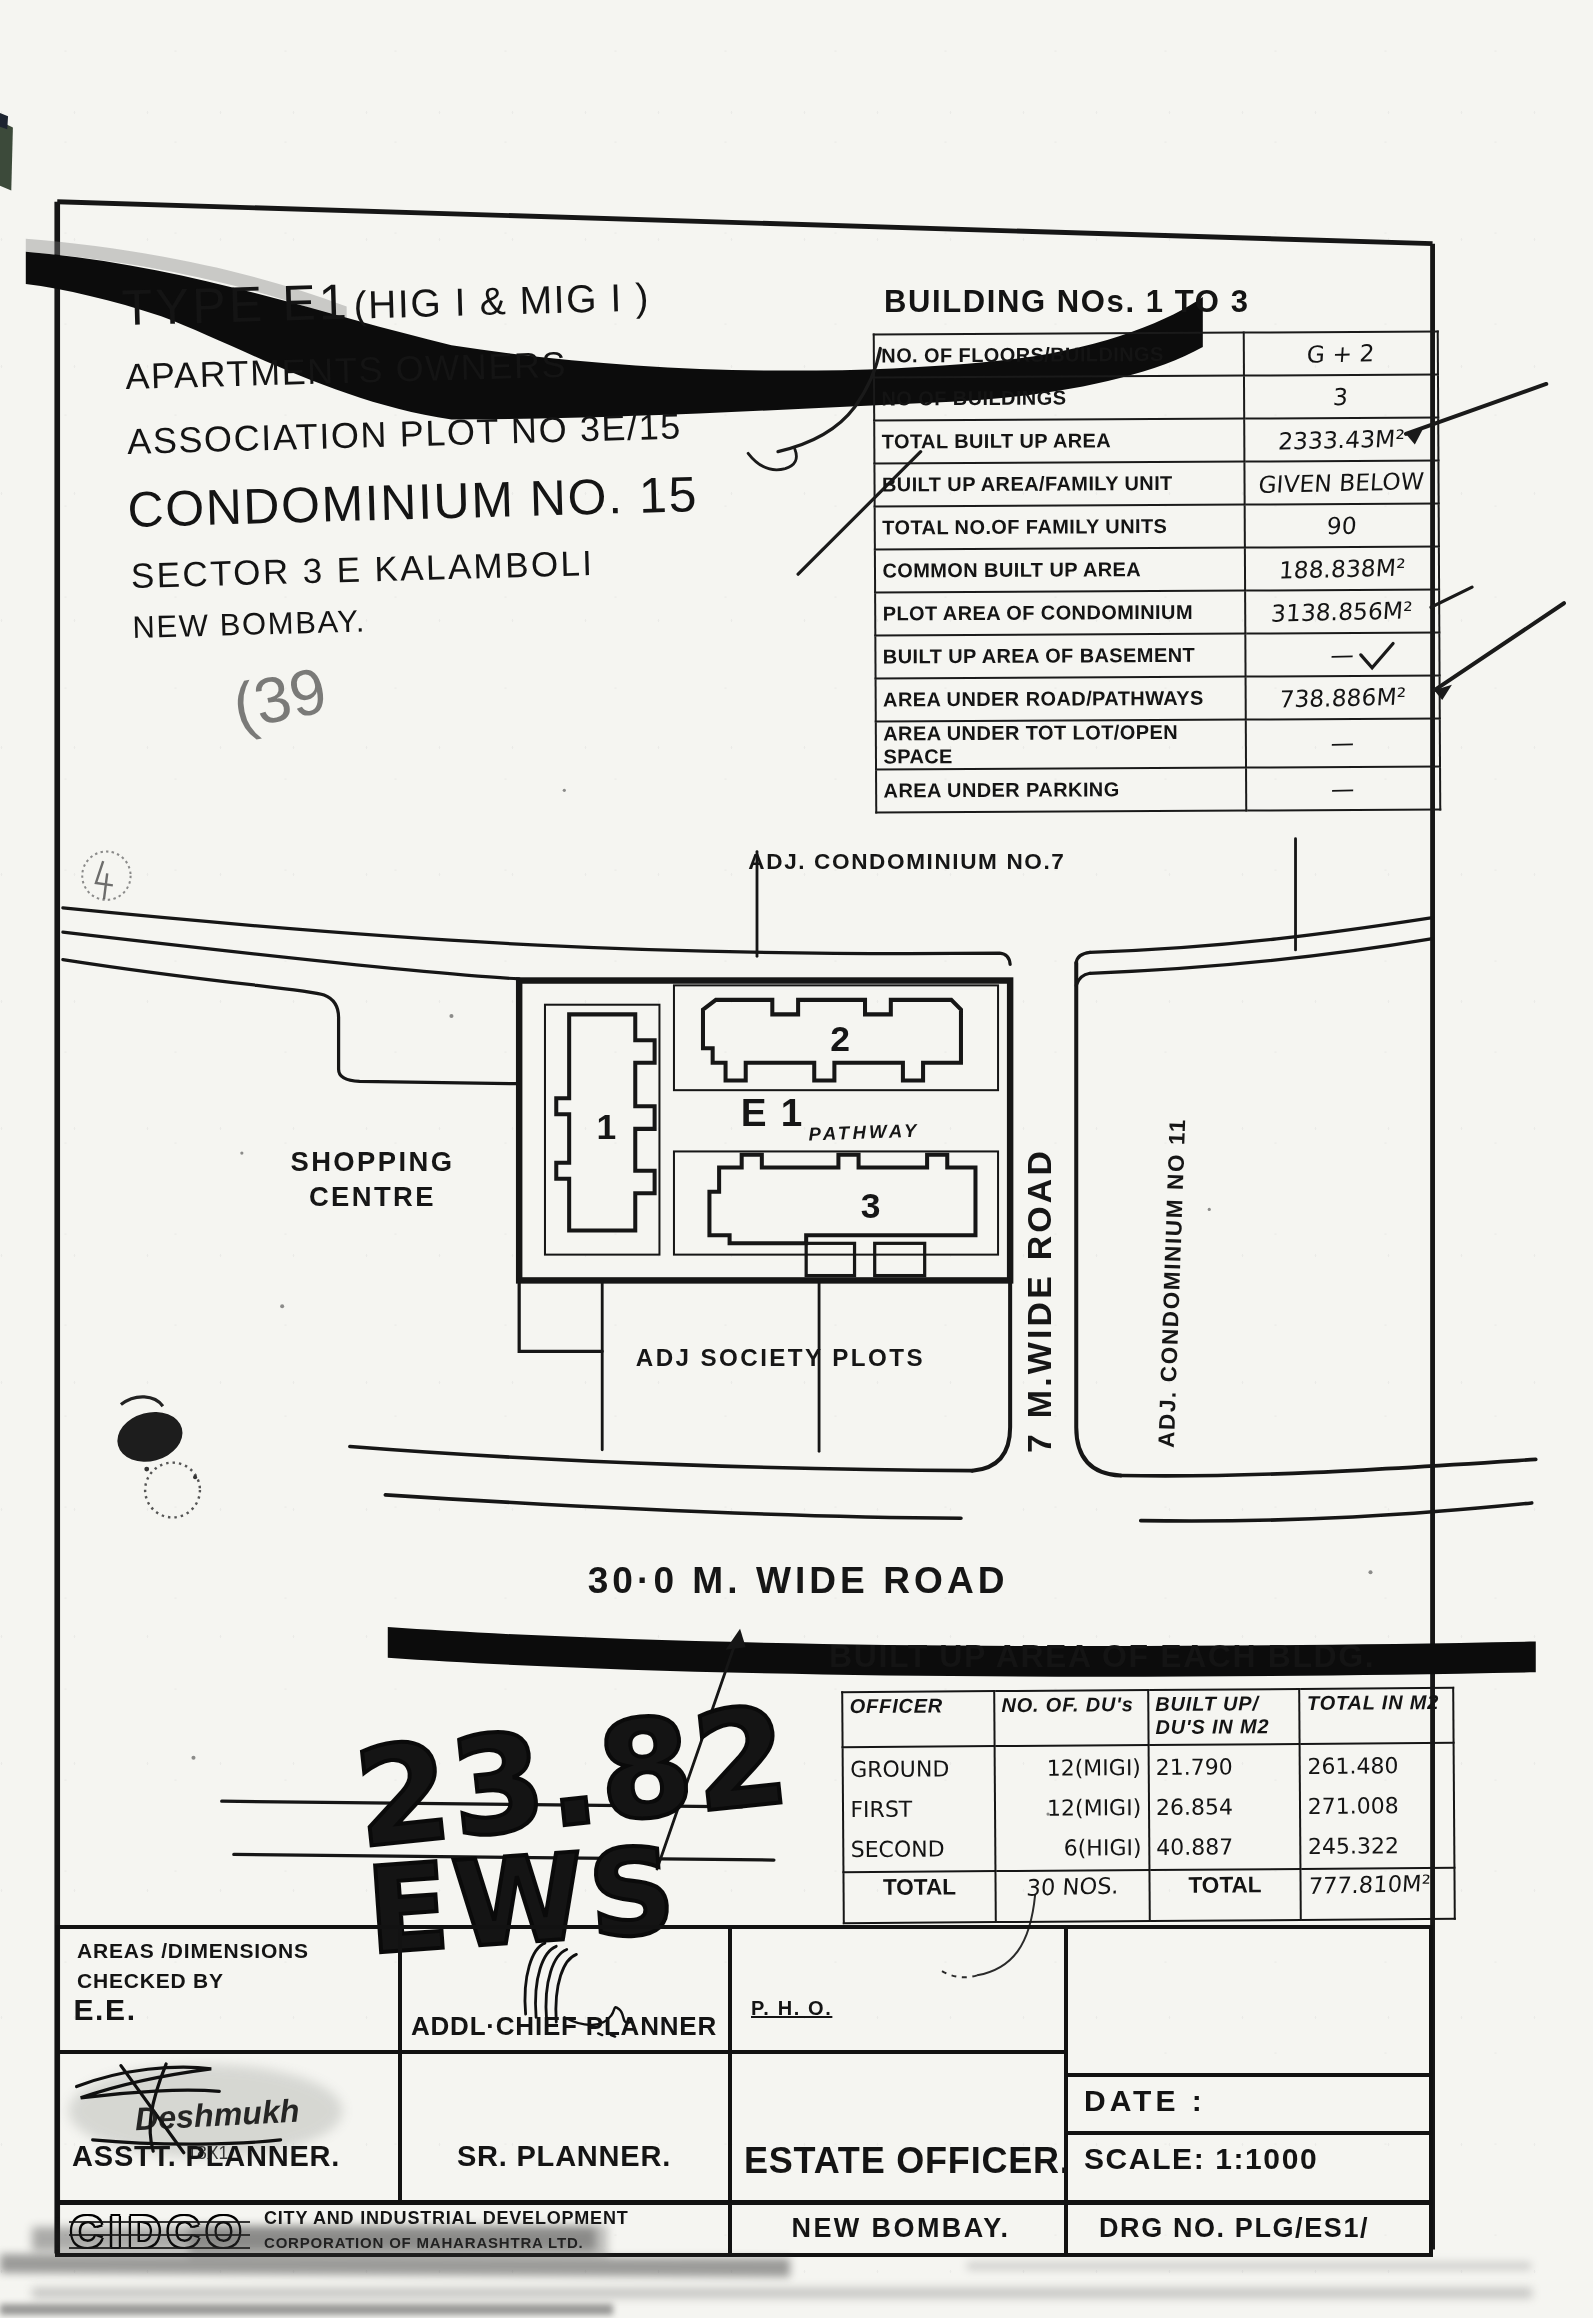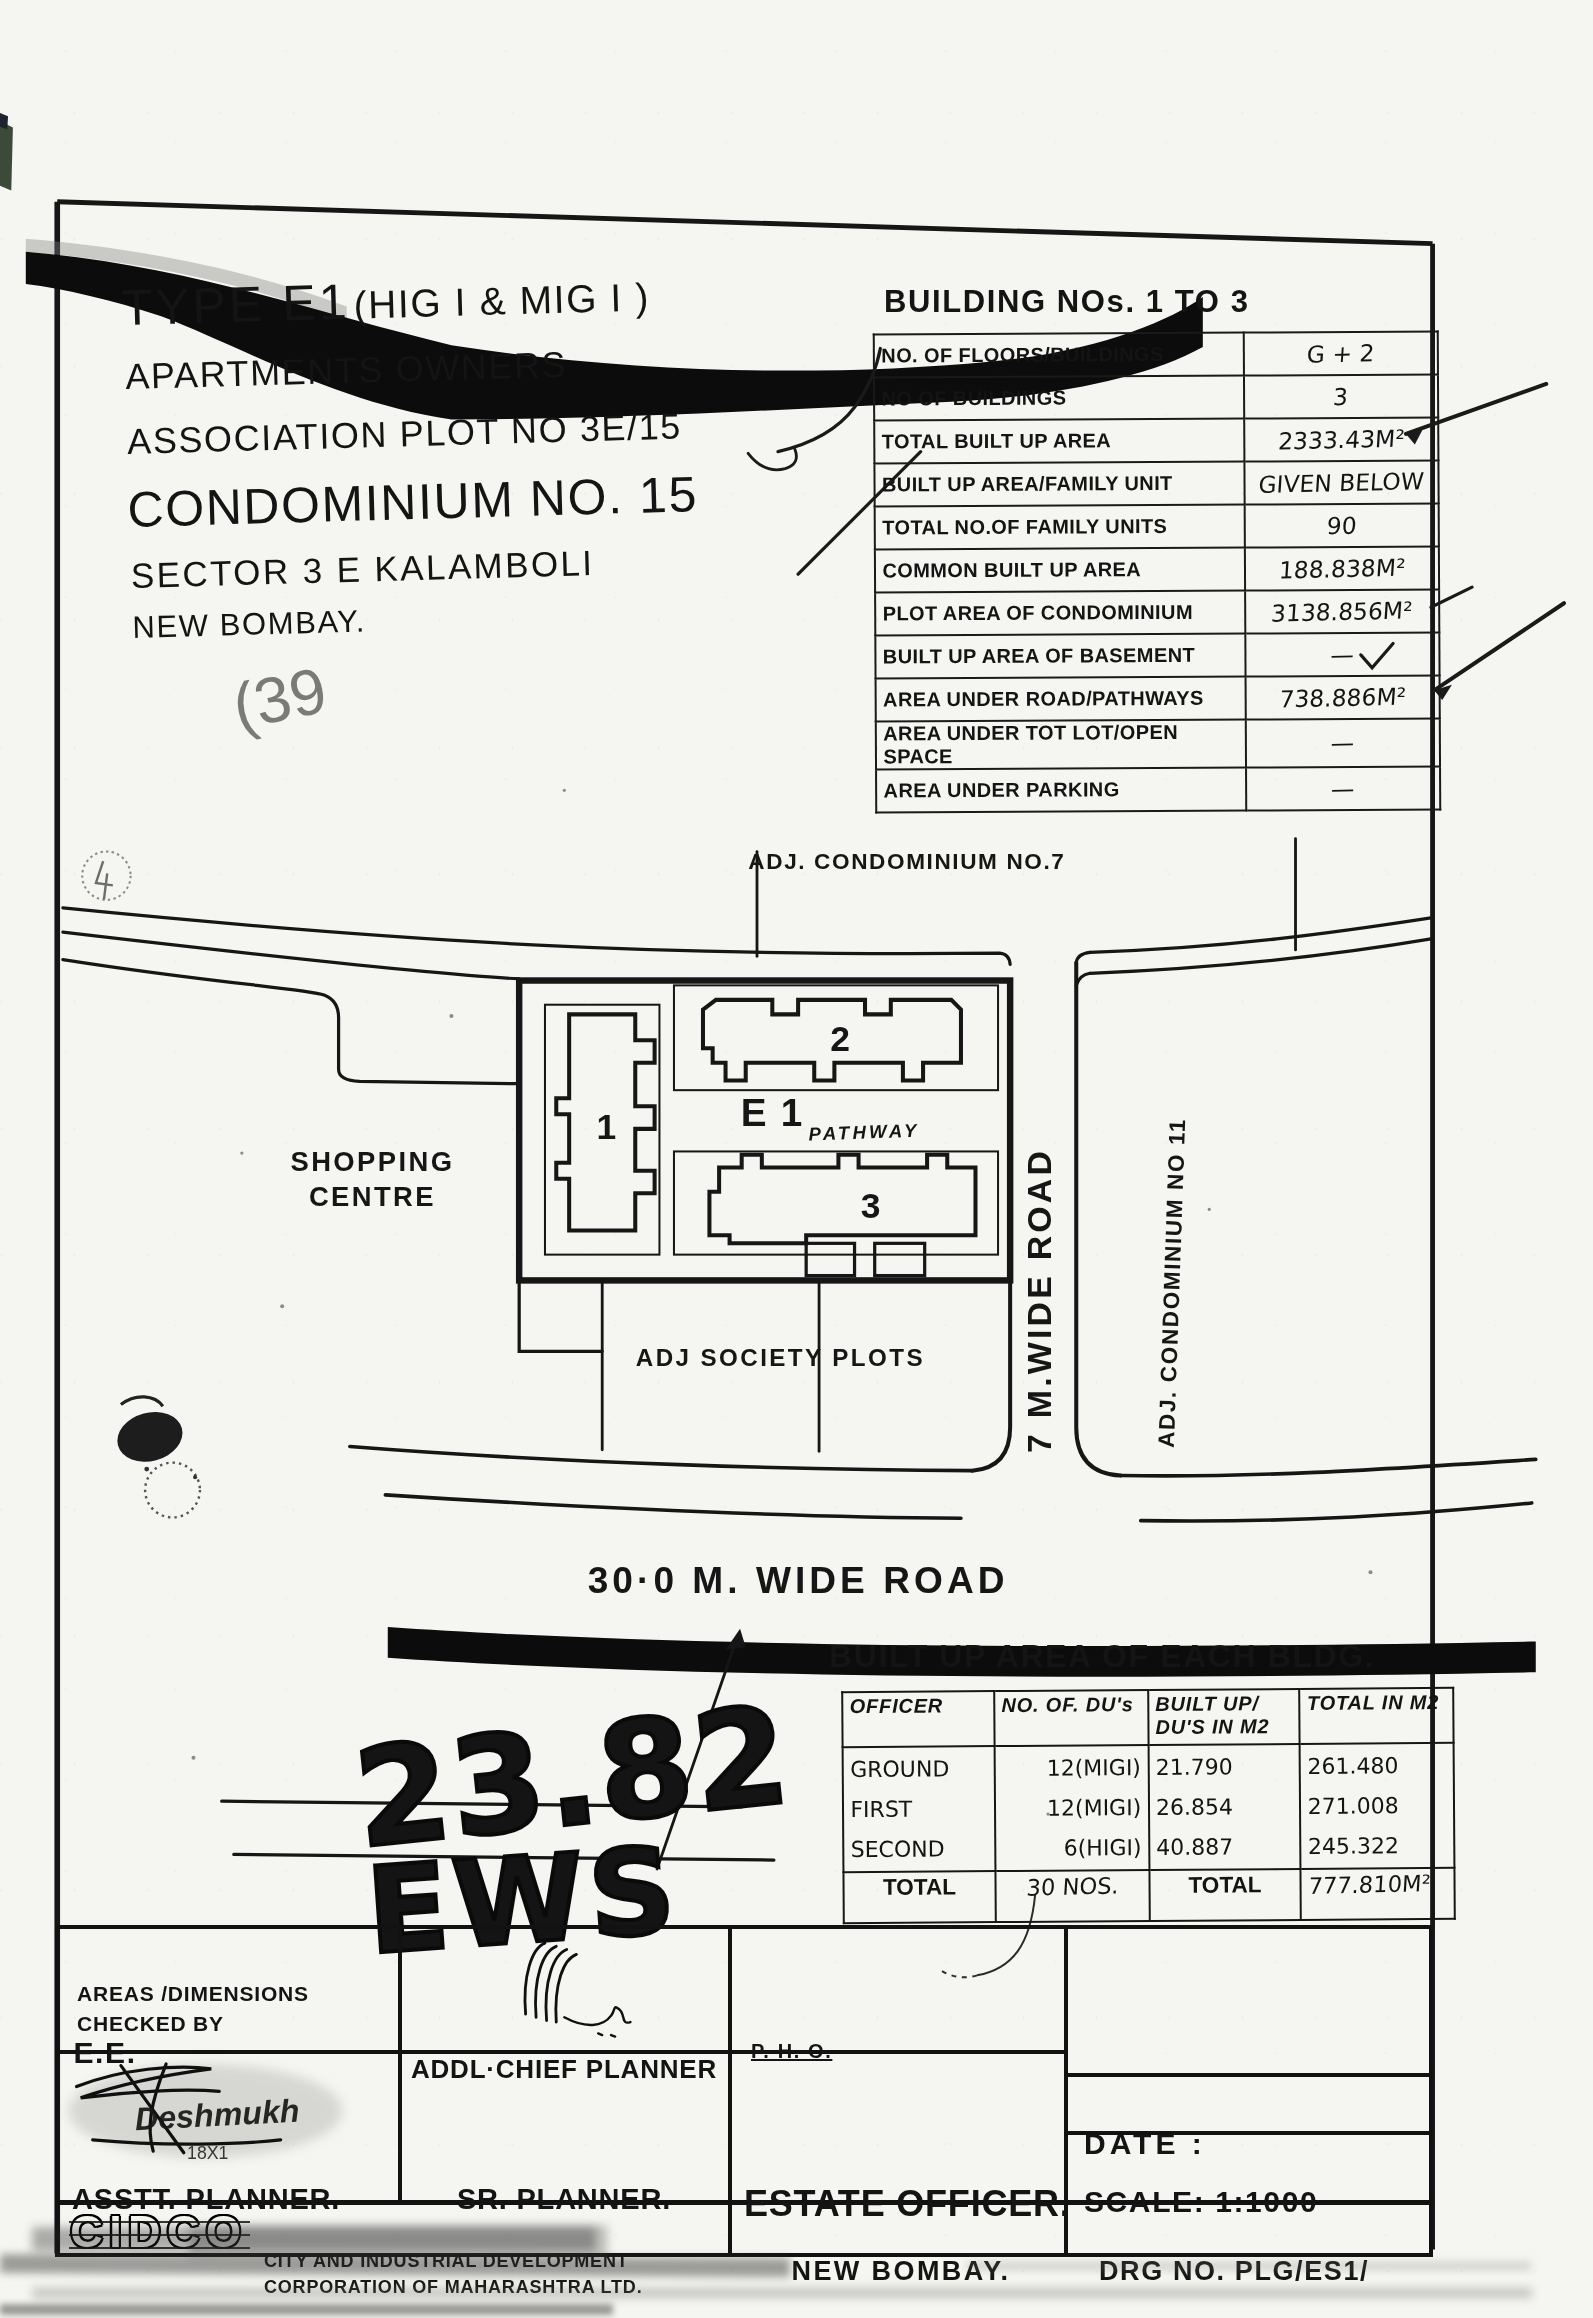--- a/index.html
+++ b/index.html
@@ -31,21 +31,21 @@
   #ftable{left:842px;top:1689px;border-collapse:collapse;transform:rotate(-.4deg);}
   #ftable td{border:2.4px solid #161616;padding:1.6px 6.4px;vertical-align:top;}
   #ftable .hdr{font-size:20px;font-style:italic;font-weight:700;letter-spacing:0.8px;height:50px;}
   #ftable .c1{width:137px;}#ftable .c2{width:139px;}#ftable .c3{width:137px;}#ftable .c4{width:139px;}
   #ftable .bodyline{font-size:22px;line-height:40px;white-space:nowrap;font-family:"DejaVu Sans",sans-serif;}
   #ftable .tr-total td{height:45px;font-size:22.6px;font-weight:600;}
   #ftable .num{text-align:right;}
   
   #sigblock{left:55px;top:1925px;width:1370px;height:324px;border:4px solid #121212;}
   .vline,.hline{position:absolute;background:#121212;}
-  .sigtxt{position:absolute;font-weight:600;white-space:nowrap;margin-top:43px;}
+  .sigtxt{position:absolute;font-weight:600;white-space:nowrap;}
   
   .cidco{font-size:45px;font-weight:900;letter-spacing:6.4px;color:#f5f5f1;
          text-shadow:-2.4px 0 #000,2.4px 0 #000,0 -2.4px #000,0 2.4px #000,-1.6px -1.6px #000,1.6px 1.6px #000,-1.6px 1.6px #000,1.6px -1.6px #000;}
   .smudge{position:absolute;pointer-events:none;}
   
   #hw1{left:355px;top:1699px;font-size:135px;font-weight:900;font-family:"DejaVu Sans",sans-serif;
        transform:rotate(-6deg);letter-spacing:1.6px;-webkit-text-stroke:4px #0a0a0a;}
   #hw2{left:367px;top:1832px;font-size:119px;font-weight:900;font-family:"DejaVu Sans",sans-serif;
        transform:rotate(-4deg);letter-spacing:4.8px;-webkit-text-stroke:4px #0a0a0a;}
 </style>
@@ -324,21 +324,21 @@
     <div class="sigtxt" style="left:685px;top:211px;width:314px;text-align:left;font-size:36px;letter-spacing:0.8px;">ESTATE  OFFICER.</div>
 
     <div class="sigtxt" style="left:1025px;top:155px;font-size:30px;letter-spacing:4px;">DATE  :</div>
     <div class="sigtxt" style="left:1025px;top:213px;font-size:30px;letter-spacing:1.6px;">SCALE: 1:1000</div>
 
     <div class="abs cidco" style="left:11.3px;top:277px;">CIDCO</div>
     <div class="hline" style="left:9.7px;top:292px;width:181px;height:2.4px;opacity:.85;"></div>
     <div class="hline" style="left:9.7px;top:305px;width:181px;height:2.4px;opacity:.85;"></div>
     <div class="hline" style="left:9.7px;top:318px;width:181px;height:2.4px;opacity:.85;"></div>
     <div class="sigtxt" style="left:205px;top:279px;font-size:18px;letter-spacing:0.8px;">CITY AND INDUSTRIAL DEVELOPMENT</div>
-    <div class="sigtxt" style="left:205px;top:305px;font-size:18px;letter-spacing:0.8px;">CORPORATION OF MAHARASHTRA LTD.</div>
+    <div class="sigtxt" style="left:205px;top:305px;font-size:15px;letter-spacing:0.8px;">CORPORATION OF MAHARASHTRA LTD.</div>
     <div class="sigtxt" style="left:685px;top:284px;width:314px;text-align:center;font-size:27px;letter-spacing:2.4px;">NEW  BOMBAY.</div>
     <div class="sigtxt" style="left:1040px;top:284px;font-size:27px;letter-spacing:1.6px;">DRG NO.  PLG/ES1/</div>
   </div>
 
   <div class="smudge" style="left:189px;top:2225px;width:419px;height:32px;background:#444;opacity:.28;filter:blur(4px);"></div>
   <div class="smudge" style="left:32px;top:2227px;width:564px;height:24px;background:#222;opacity:.35;filter:blur(4.8px);"></div>
   <div class="smudge" style="left:0;top:2256px;width:790px;height:19.3px;background:#2f2f2f;opacity:.45;filter:blur(4px);transform:rotate(.3deg);"></div>
   <div class="smudge" style="left:967px;top:2262px;width:564px;height:8px;background:#777;opacity:.3;filter:blur(4px);"></div>
   <div class="smudge" style="left:32px;top:2288px;width:1500px;height:9.7px;background:#6a6a6a;opacity:.35;filter:blur(4.8px);"></div>
   <div class="smudge" style="left:0;top:2304px;width:613px;height:11.3px;background:#3a3a3a;opacity:.5;filter:blur(3.2px);"></div>

